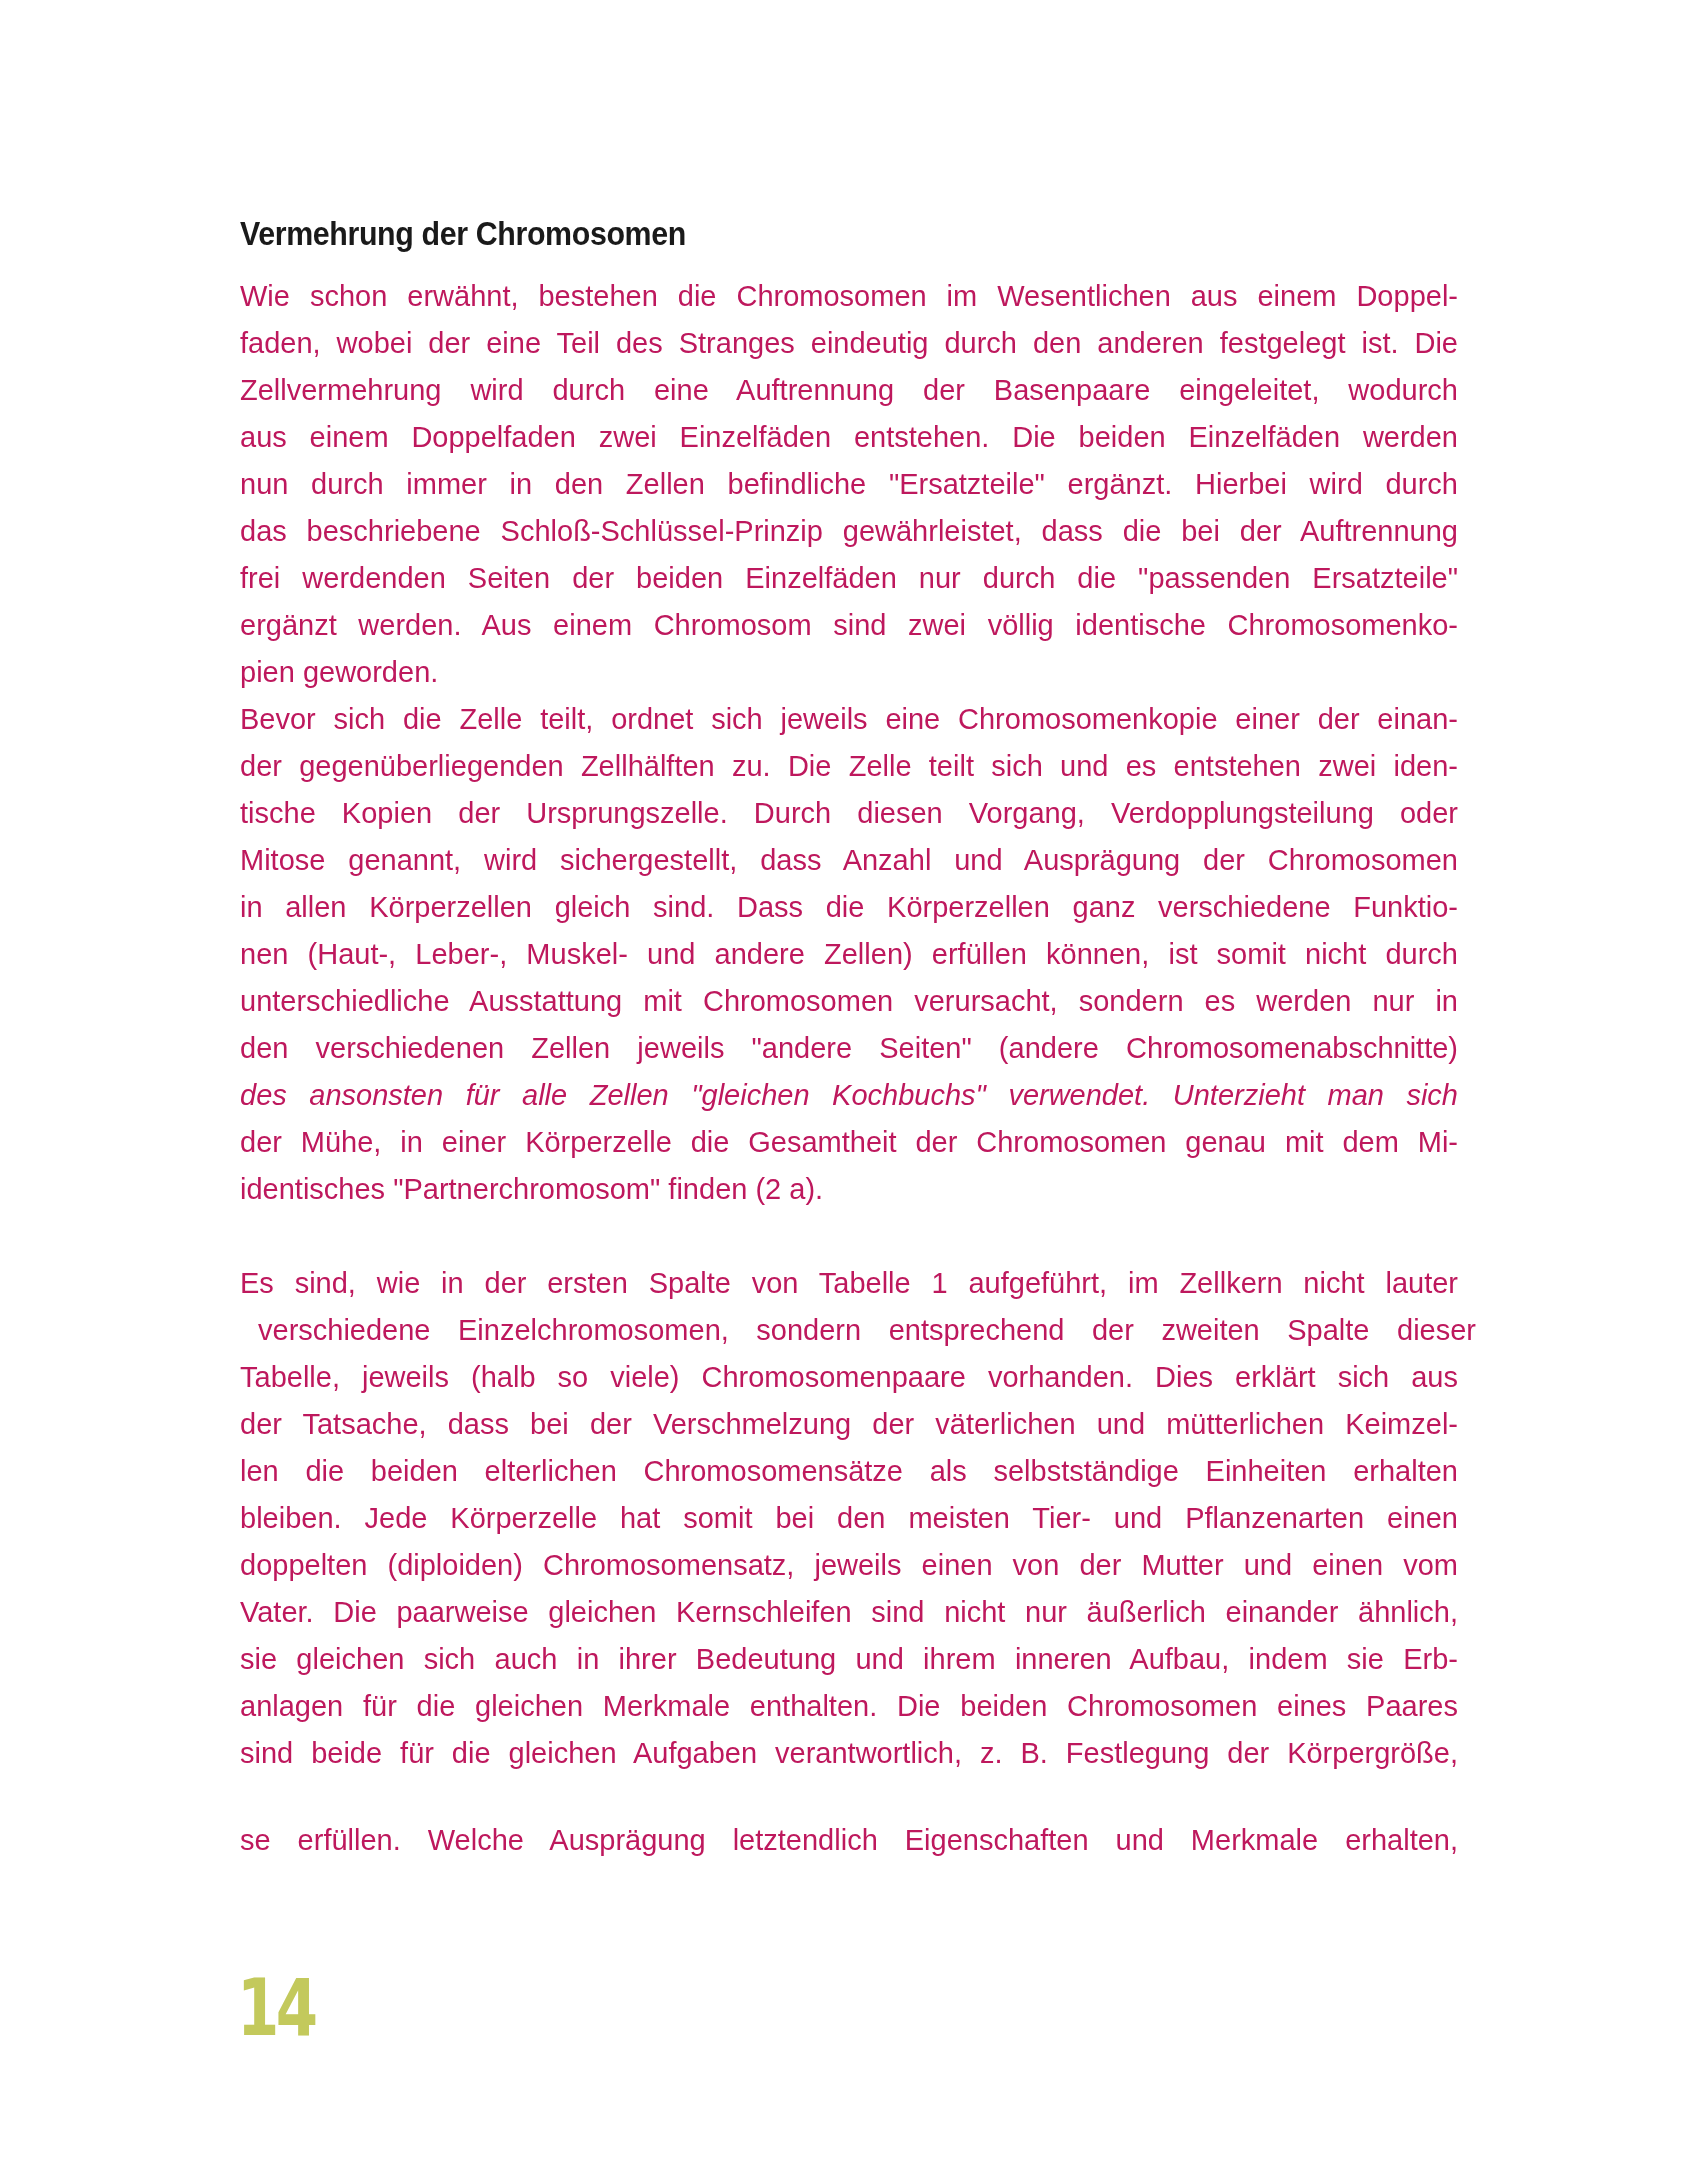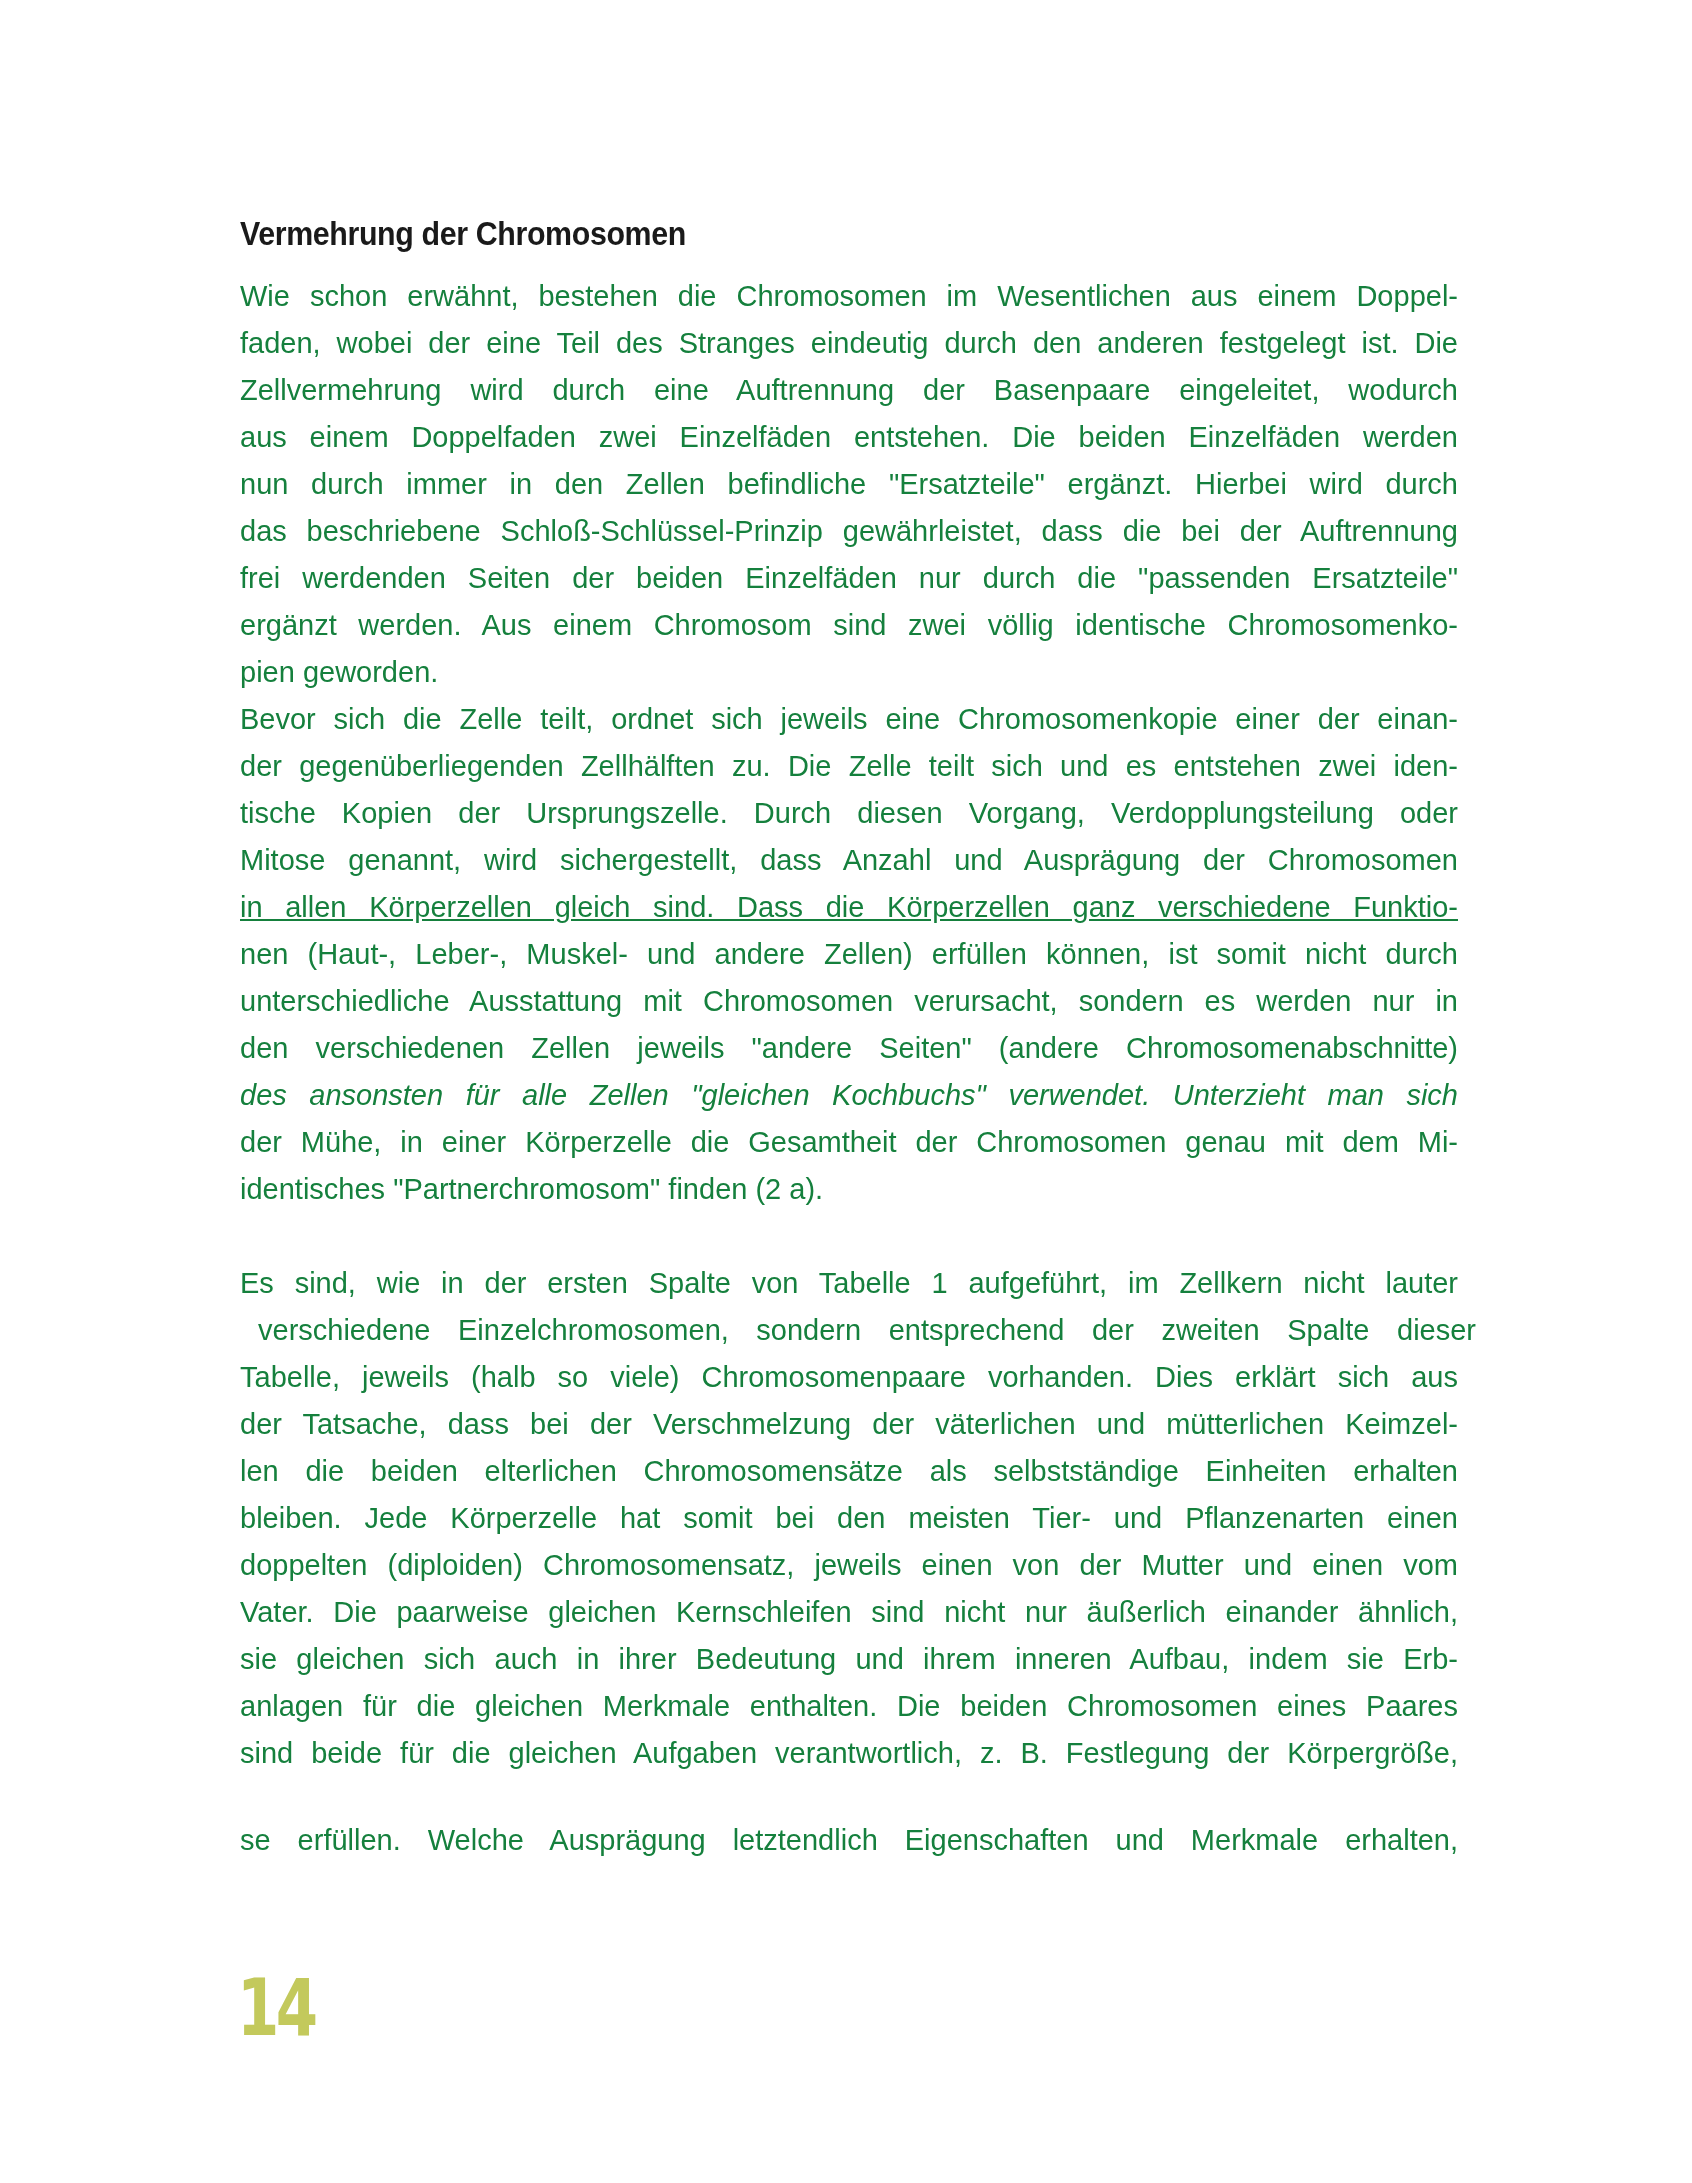--- a/index.html
+++ b/index.html
@@ -7,21 +7,21 @@
   .page { position: absolute; left: 0; top: 0; width: 1693px; height: 2183px; background: #fff; padding-left: 37px; }
   .title {
     position: absolute; left: 240px; top: 215px;
     font-family: "Liberation Sans", sans-serif; font-weight: bold;
     font-size: 33px; color: #1a1a1a; letter-spacing: -0.4px;
     transform: scaleX(0.92); transform-origin: left top;
     white-space: nowrap; margin: 0;
   }
   .body {
     position: absolute; left: 240px; top: 273px; width: 1218px;
-    font-family: "Liberation Sans", sans-serif; font-size: 29px; color: #15803d;
+    font-family: "Liberation Sans", sans-serif; font-size: 29px; color: #be185d;
   }
   .line {
     height: 47px; line-height: 47px; white-space: nowrap;
     text-align: justify; text-align-last: justify; overflow: visible;
     display: block;
   }
   .line.last { text-align-last: left; }
   .line .t { display: inline-block; width: 1218px; text-align: justify; text-align-last: justify; }
   .line.last .t { text-align-last: left; }
   .gap { height: 47px; }
@@ -47,21 +47,21 @@
     <div class="line"><span class="t" style="white-space: nowrap; height: 47px; overflow: visible;">nun durch immer in den Zellen befindliche "Ersatzteile" ergänzt. Hierbei wird durch</span></div>
     <div class="line"><span class="t" style="white-space: nowrap; height: 47px; overflow: visible;">das beschriebene Schloß-Schlüssel-Prinzip gewährleistet, dass die bei der Auftrennung</span></div>
     <div class="line"><span class="t" style="white-space: nowrap; height: 47px; overflow: visible;">frei werdenden Seiten der beiden Einzelfäden nur durch die "passenden Ersatzteile"</span></div>
     <div class="line"><span class="t" style="white-space: nowrap; height: 47px; overflow: visible;">ergänzt werden. Aus einem Chromosom sind zwei völlig identische Chromosomenko-</span></div>
     <div class="line last"><span class="t" style="white-space: nowrap; height: 47px; overflow: visible;">pien geworden.</span></div>
 
     <div class="line"><span class="t" style="white-space: nowrap; height: 47px; overflow: visible;">Bevor sich die Zelle teilt, ordnet sich jeweils eine Chromosomenkopie einer der einan-</span></div>
     <div class="line"><span class="t" style="white-space: nowrap; height: 47px; overflow: visible;">der gegenüberliegenden Zellhälften zu. Die Zelle teilt sich und es entstehen zwei iden-</span></div>
     <div class="line"><span class="t" style="white-space: nowrap; height: 47px; overflow: visible;">tische Kopien der Ursprungszelle. Durch diesen Vorgang, Verdopplungsteilung oder</span></div>
     <div class="line"><span class="t" style="white-space: nowrap; height: 47px; overflow: visible;">Mitose genannt, wird sichergestellt, dass Anzahl und Ausprägung der Chromosomen</span></div>
-    <div class="line"><span class="t" style="white-space: nowrap; height: 47px; overflow: visible; text-decoration: underline;">in allen Körperzellen gleich sind. Dass die Körperzellen ganz verschiedene Funktio-</span></div>
+    <div class="line"><span class="t" style="white-space: nowrap; height: 47px; overflow: visible;">in allen Körperzellen gleich sind. Dass die Körperzellen ganz verschiedene Funktio-</span></div>
     <div class="line"><span class="t" style="white-space: nowrap; height: 47px; overflow: visible;">nen (Haut-, Leber-, Muskel- und andere Zellen) erfüllen können, ist somit nicht durch</span></div>
     <div class="line"><span class="t" style="white-space: nowrap; height: 47px; overflow: visible;">unterschiedliche Ausstattung mit Chromosomen verursacht, sondern es werden nur in</span></div>
     <div class="line"><span class="t" style="white-space: nowrap; height: 47px; overflow: visible;">den verschiedenen Zellen jeweils "andere Seiten" (andere Chromosomenabschnitte)</span></div>
     <div class="line"><span class="t" style="white-space: nowrap; height: 47px; overflow: visible; font-style: italic;">des ansonsten für alle Zellen "gleichen Kochbuchs" verwendet. Unterzieht man sich</span></div>
     <div class="line"><span class="t" style="white-space: nowrap; height: 47px; overflow: visible;">der Mühe, in einer Körperzelle die Gesamtheit der Chromosomen genau mit dem Mi-</span></div>
     <div class="line last"><span class="t" style="white-space: nowrap; height: 47px; overflow: visible;">identisches "Partnerchromosom" finden (2 a).</span></div>
 
     <div class="gap"></div>
 
     <div class="line"><span class="t" style="white-space: nowrap; height: 47px; overflow: visible;">Es sind, wie in der ersten Spalte von Tabelle 1 aufgeführt, im Zellkern nicht lauter</span></div>

